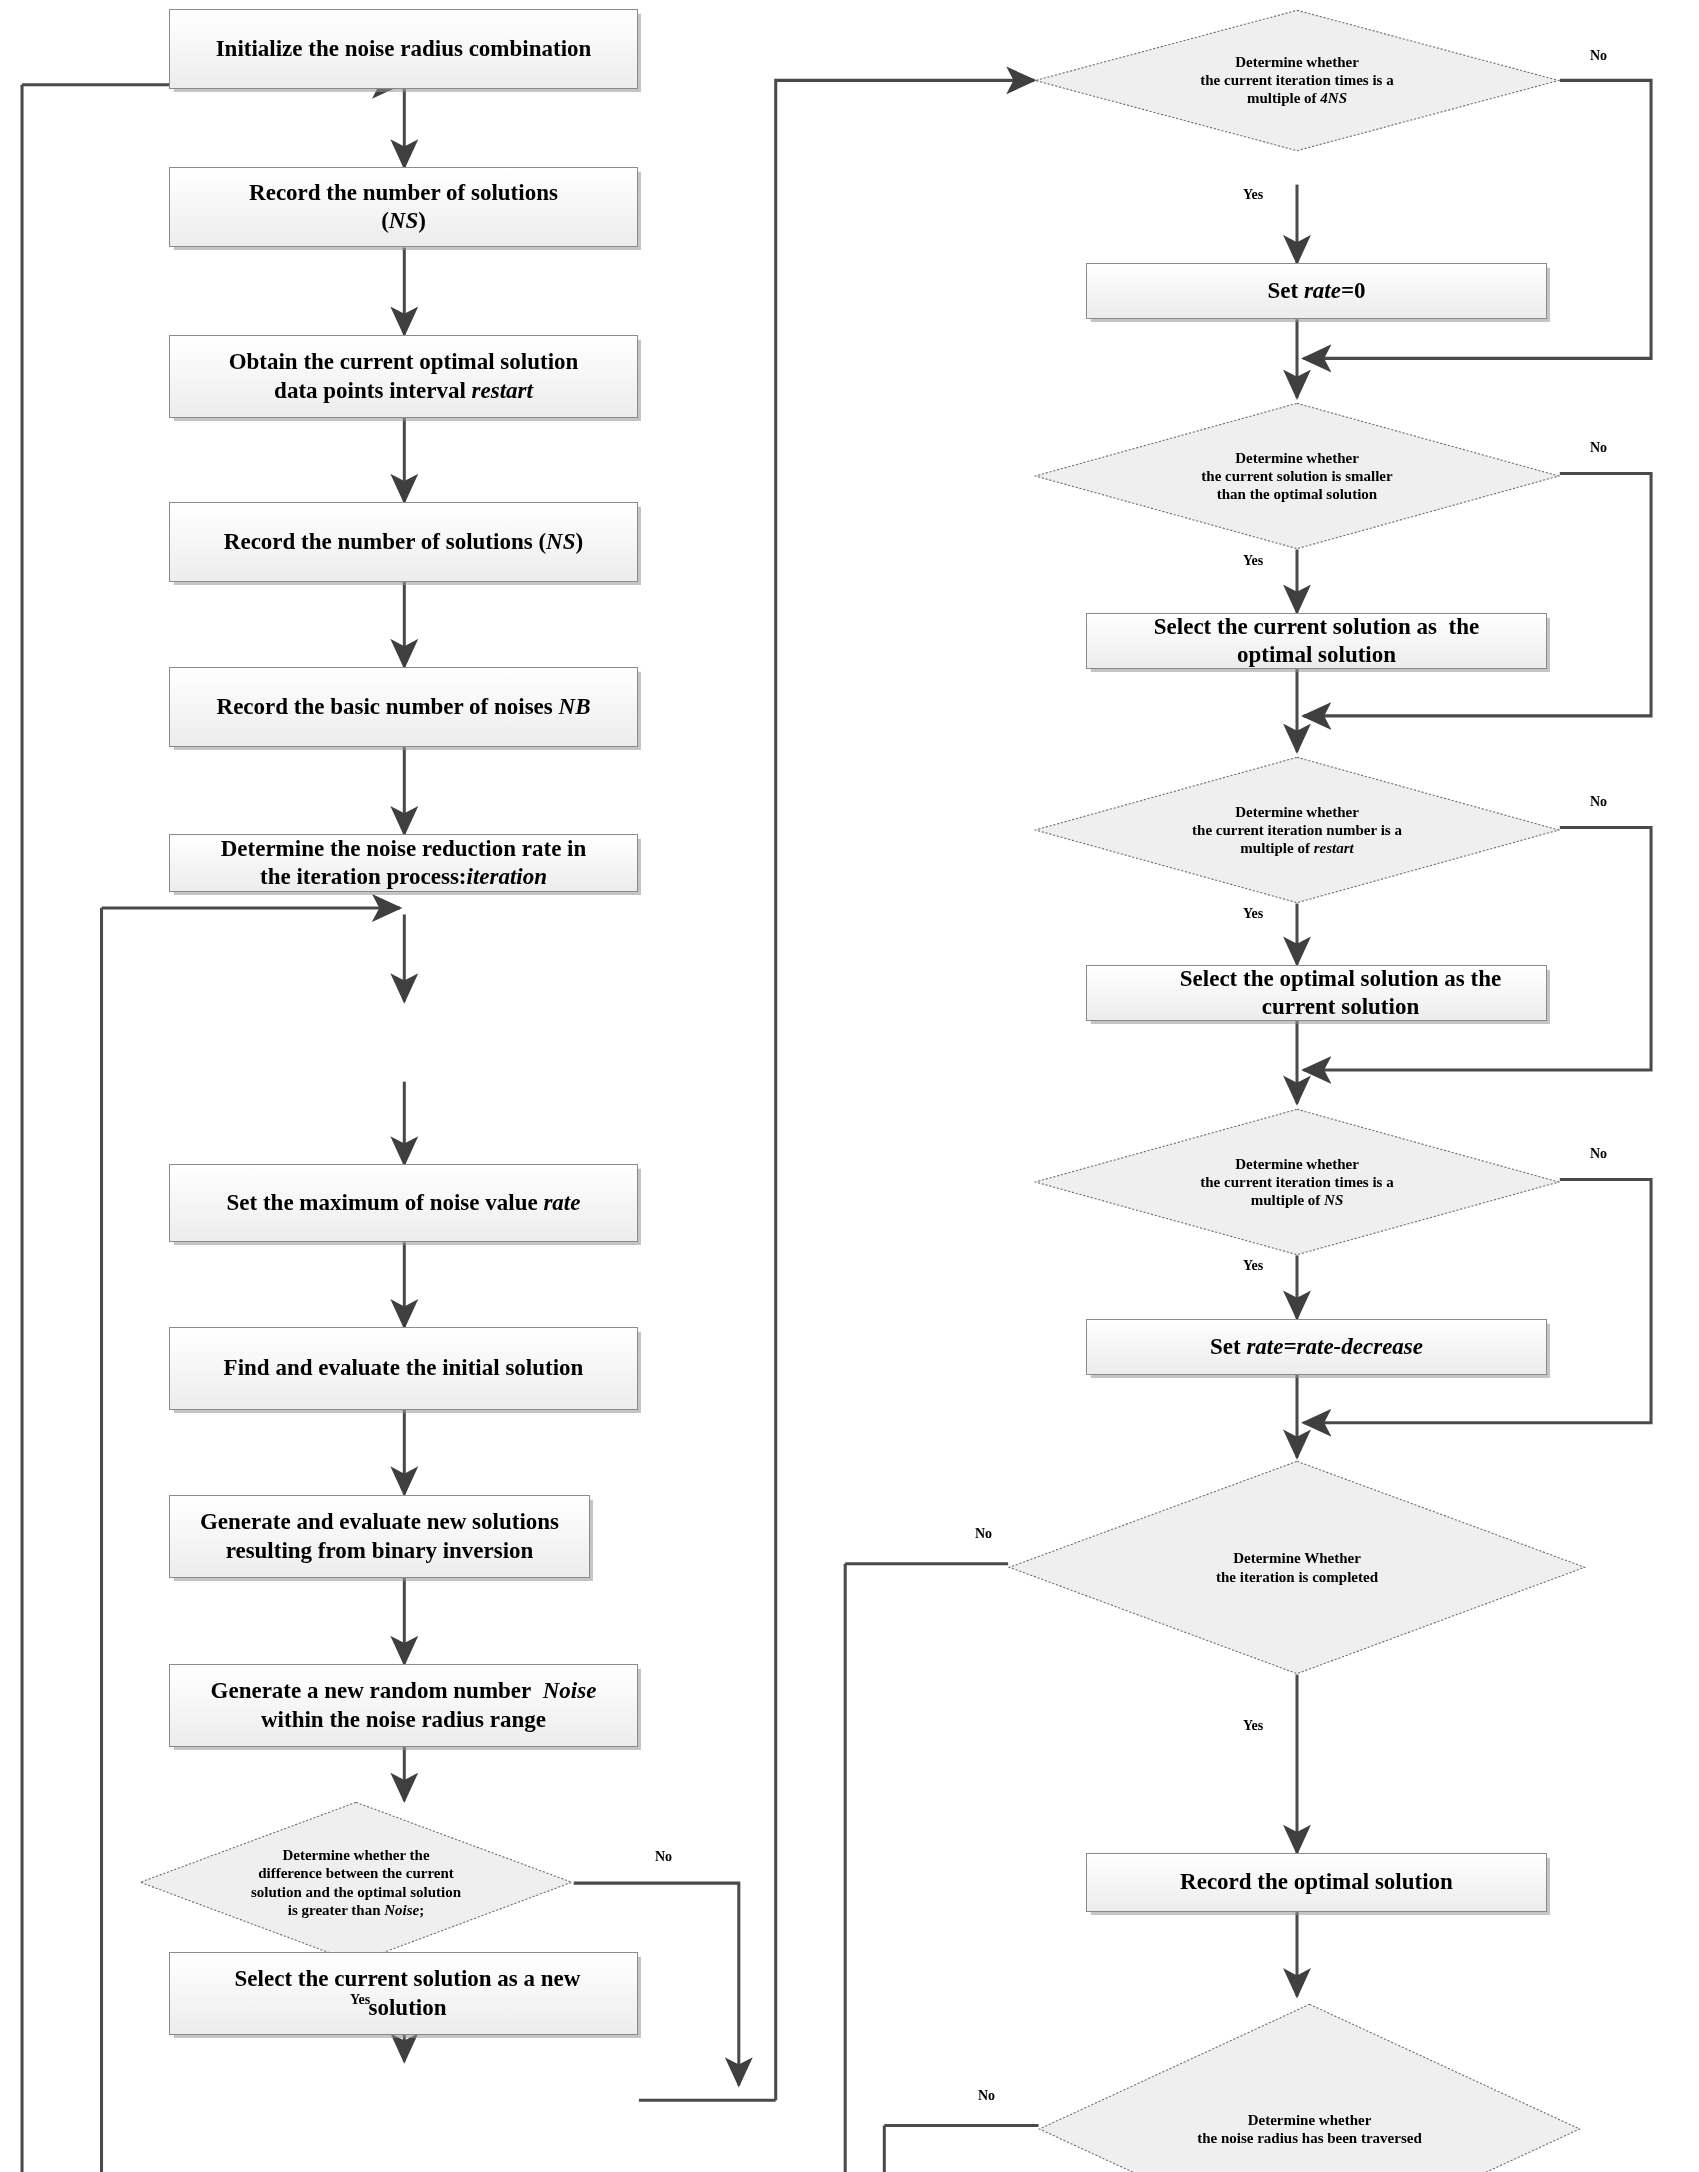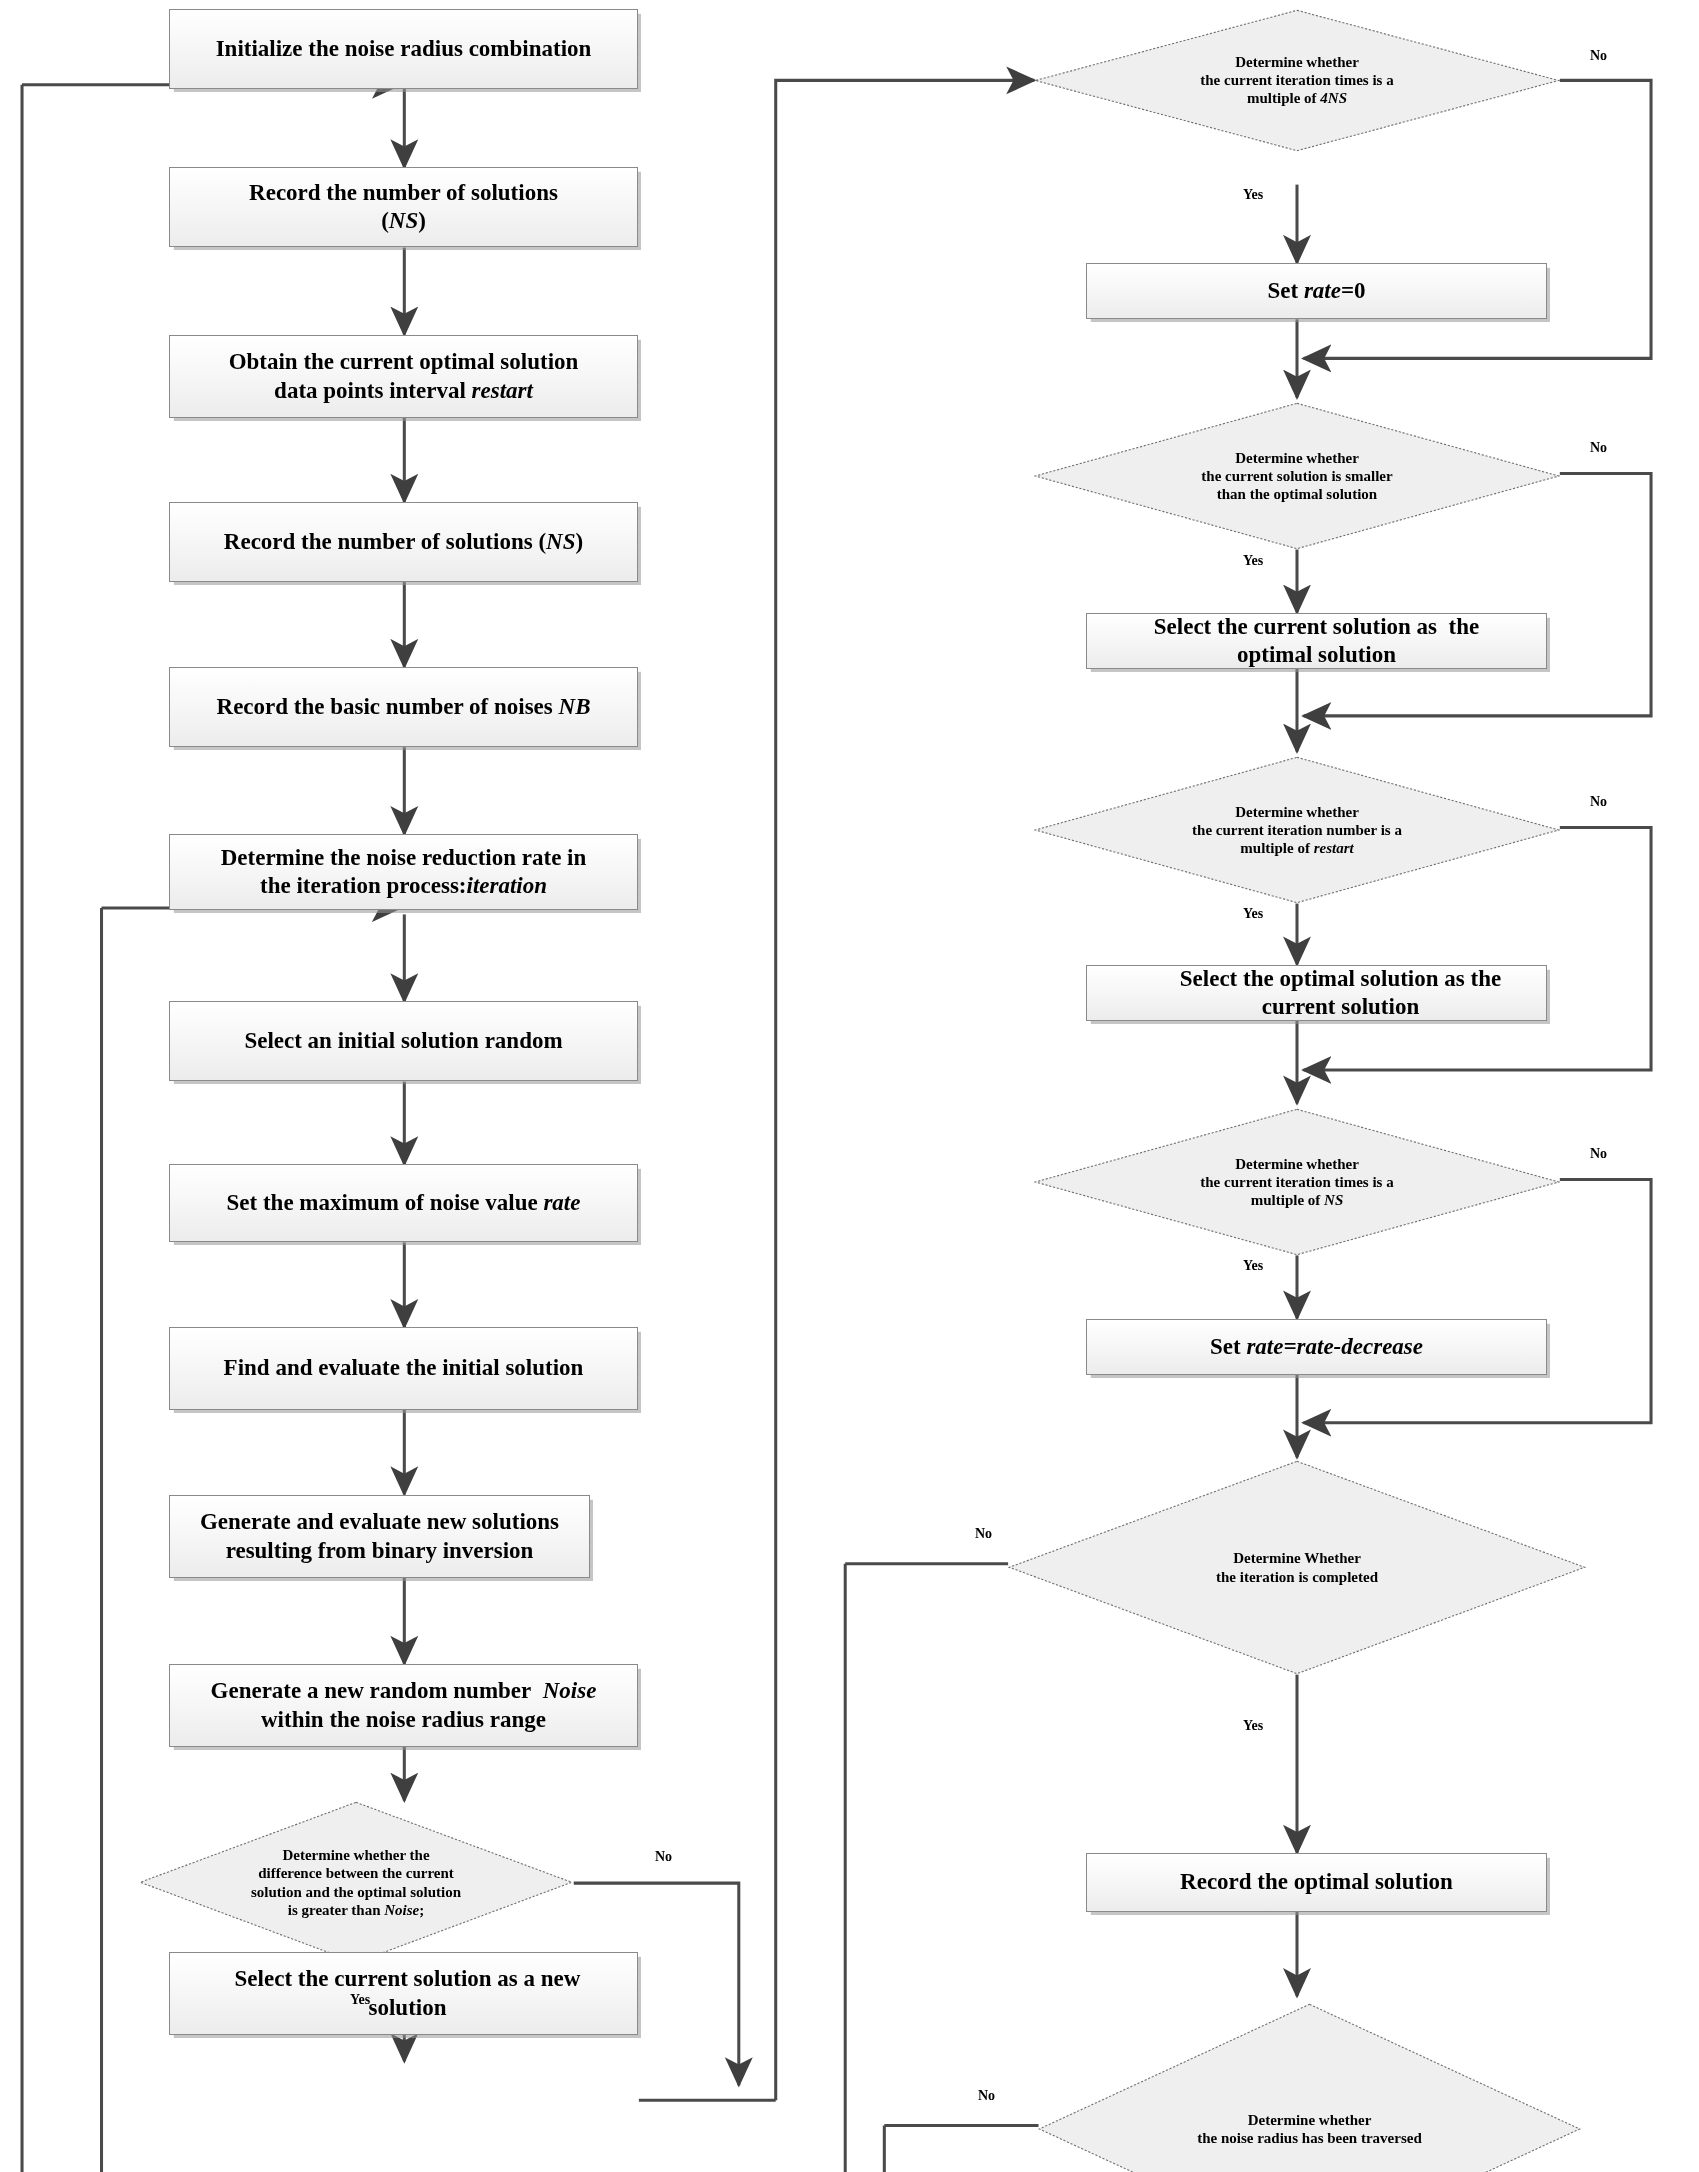--- a/index.html
+++ b/index.html
@@ -109,27 +109,24 @@
   </div>
 
   <div class="node proc" style="left:169px;top:502px;width:469px;height:80px;">
     <div class="txt">Record the number of solutions (<i class="v">NS</i>)</div>
   </div>
 
   <div class="node proc" style="left:169px;top:667px;width:469px;height:80px;">
     <div class="txt">Record the basic number of noises <i class="v">NB</i></div>
   </div>
 
-  <div class="node proc" style="left:169px;top:834px;width:469px;height:76px;">
+  <div class="node proc" style="left:169px;top:834px;width:469px;height:58px;">
     <div class="txt">Determine the noise reduction rate in<br>the iteration process:<i class="v">iteration</i></div>
   </div>
 
-  <div class="node proc" style="left:169px;top:1001px;width:469px;height:80px;">
-    <div class="txt">Select an initial solution random</div>
-  </div>
 
   <div class="node proc" style="left:169px;top:1164px;width:469px;height:78px;">
     <div class="txt">Set the maximum of noise value <i class="v">rate</i></div>
   </div>
 
   <div class="node proc" style="left:169px;top:1327px;width:469px;height:83px;">
     <div class="txt">Find  and evaluate the initial solution</div>
   </div>
 
   <div class="node proc" style="left:169px;top:1495px;width:421px;height:83px;">

